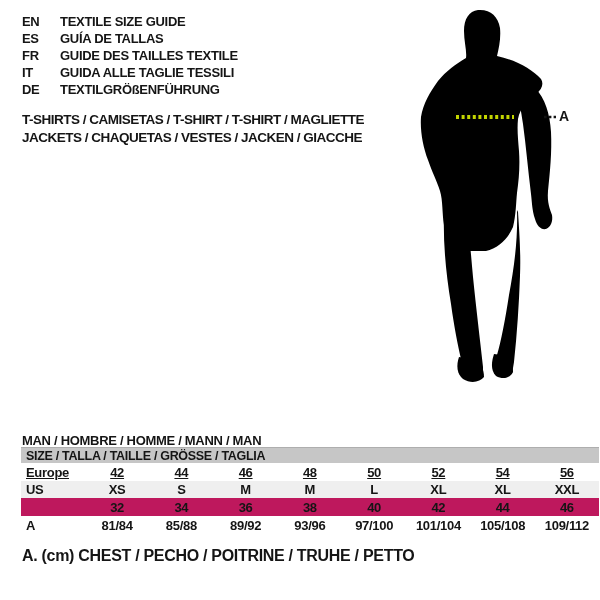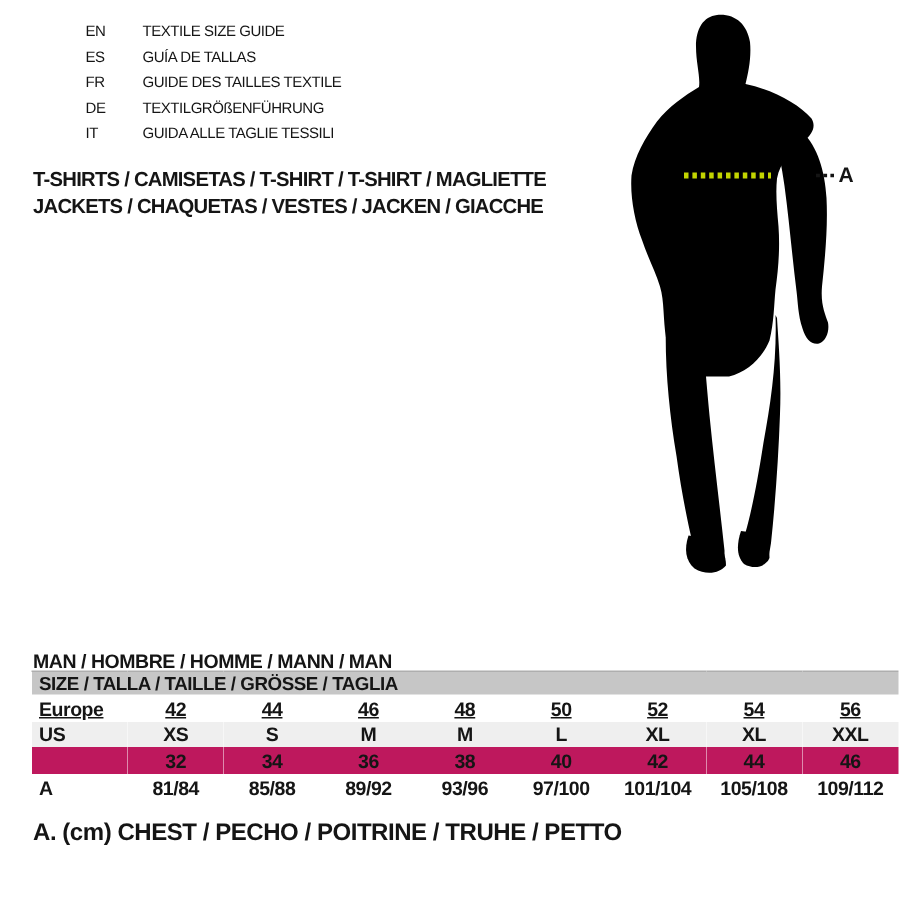--- a/index.html
+++ b/index.html
@@ -3,21 +3,21 @@
 <meta charset="utf-8">
 <style>
   html,body{margin:0;padding:0;background:#fff;}
   .page{
     position:relative;width:600px;height:600px;background:#ffffff;overflow:hidden;
     font-family:"Liberation Sans", sans-serif;color:#151515;
     -webkit-font-smoothing:antialiased;
   }
   
   .lang-block{position:absolute;left:22px;top:13px;}
-  .lang-row{display:flex;line-height:17px;font-size:10px;font-weight:normal;letter-spacing:-0.3px;margin-left:35px;}
+  .lang-row{display:flex;line-height:17px;font-size:13px;font-weight:bold;letter-spacing:-0.3px;}
   .lang-code{width:38px;flex:0 0 38px;}
   .lang-label{white-space:nowrap;}
   
   .cat-block{position:absolute;left:22px;top:111px;}
   .cat-line{font-size:13.5px;font-weight:bold;line-height:18px;letter-spacing:-0.5px;white-space:nowrap;}
   
   .fig-svg{position:absolute;left:0;top:0;width:600px;height:600px;}
   .a-label{position:absolute;left:559px;top:108px;font-size:14px;font-weight:bold;}
   
   .section-title{position:absolute;left:22px;top:422px;font-size:13px;font-weight:bold;letter-spacing:-0.3px;white-space:nowrap;margin-top:11px;}
@@ -52,26 +52,26 @@
     </div>
     <div class="lang-row">
       <span class="lang-code">ES</span>
       <span class="lang-label">GUÍA DE TALLAS</span>
     </div>
     <div class="lang-row">
       <span class="lang-code">FR</span>
       <span class="lang-label">GUIDE DES TAILLES TEXTILE</span>
     </div>
     <div class="lang-row">
+      <span class="lang-code">IT</span>
+      <span class="lang-label">GUIDA ALLE TAGLIE TESSILI</span>
+    </div>
+    <div class="lang-row">
       <span class="lang-code">DE</span>
       <span class="lang-label">TEXTILGRÖßENFÜHRUNG</span>
-    </div>
-    <div class="lang-row">
-      <span class="lang-code">IT</span>
-      <span class="lang-label">GUIDA ALLE TAGLIE TESSILI</span>
     </div>
   </div>
 
   <div class="cat-block">
     <div class="cat-line">T-SHIRTS / CAMISETAS / T-SHIRT / T-SHIRT / MAGLIETTE</div>
     <div class="cat-line">JACKETS / CHAQUETAS / VESTES / JACKEN / GIACCHE</div>
   </div>
 
   <svg class="fig-svg" viewBox="0 0 600 600" xmlns="http://www.w3.org/2000/svg">
     <g fill="#000000">

